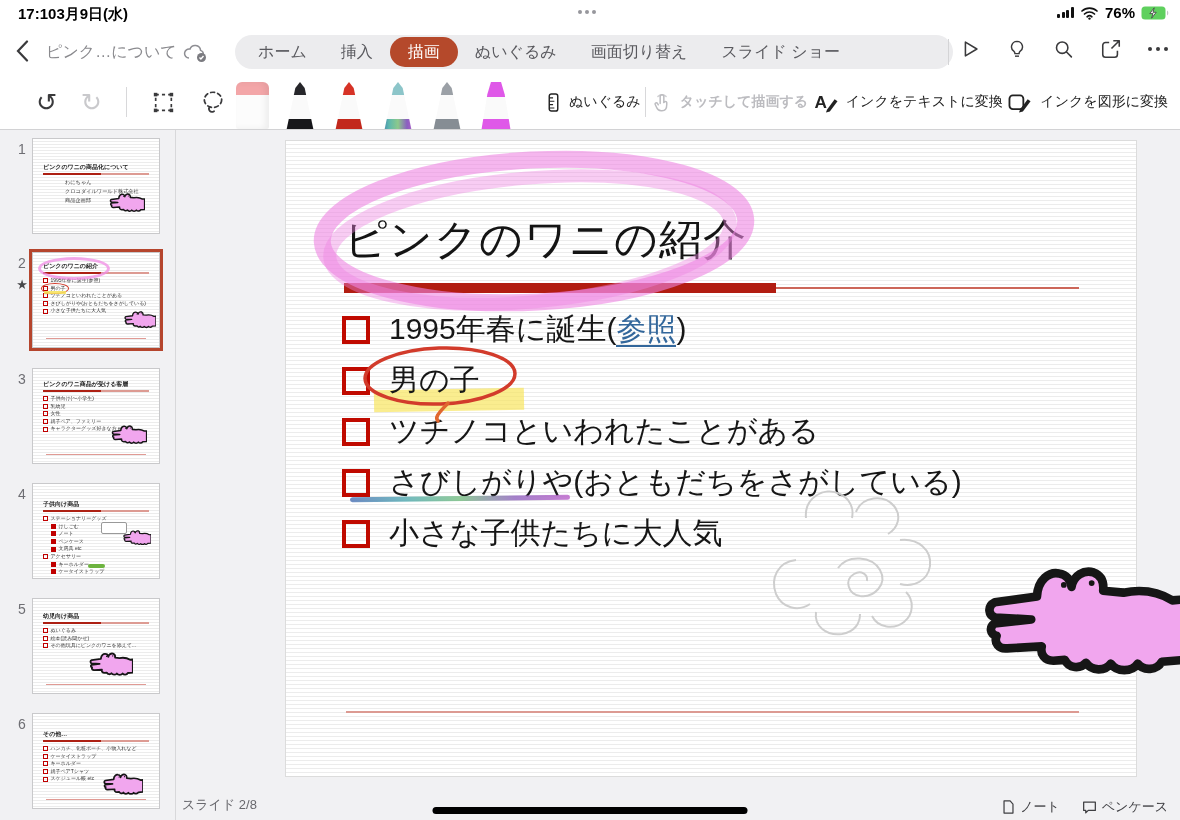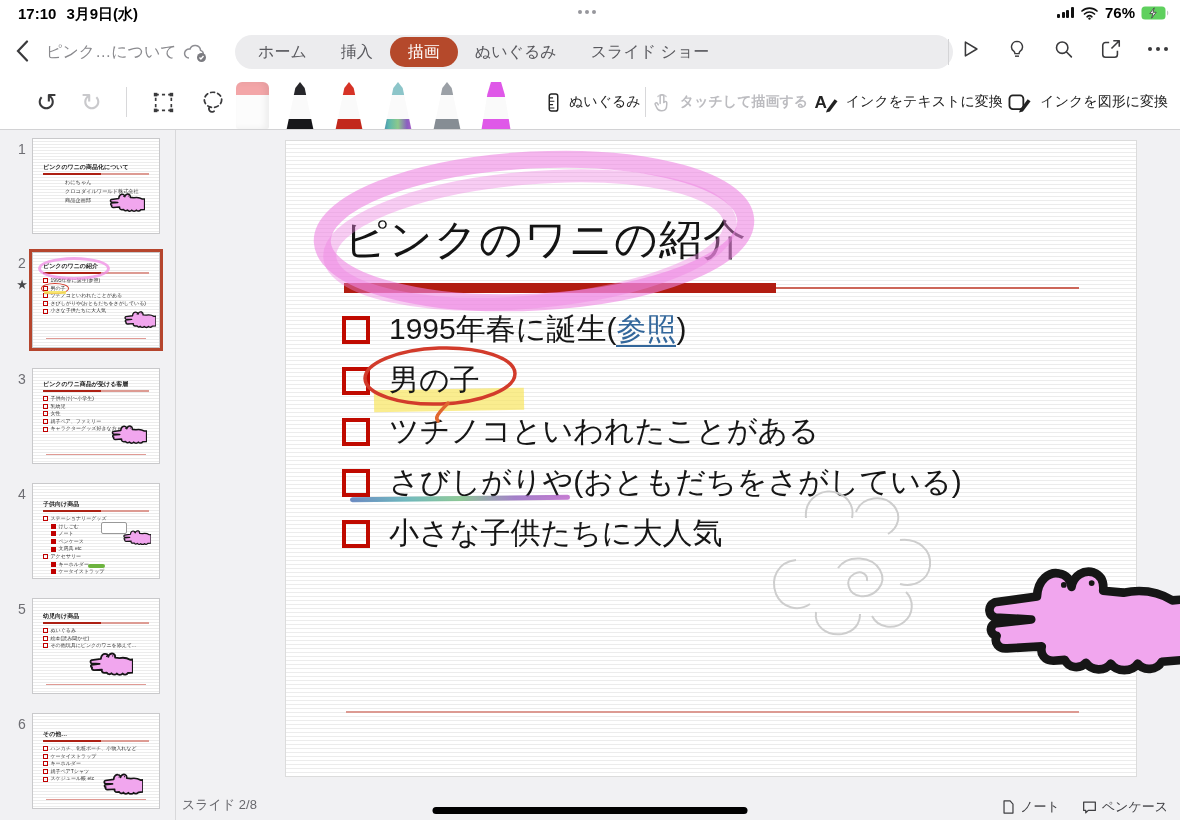--- a/index.html
+++ b/index.html
@@ -1,20 +1,20 @@
 <!DOCTYPE html>
 <html><head>
 <meta charset="utf-8">
 <style>
   html,body{margin:0;padding:0;overflow:hidden;}
   body{width:1180px;height:820px;position:relative;background:#fff;
        font-family:"Liberation Sans","DejaVu Sans",sans-serif;color:#1c1c1e;}
   
   .statusbar{position:absolute;top:0;left:0;right:0;height:28px;display:flex;align-items:center;}
-  .sb-left{position:absolute;left:18px;top:5px;display:flex;gap:10px;font-size:15px;font-weight:bold;color:#000;}
+  .sb-left{position:absolute;left:18px;top:5px;display:flex;gap:0;font-size:15px;font-weight:bold;color:#000;}
   .tdots{position:absolute;left:578px;top:10px;display:flex;gap:3px;}
   .tdots i{width:4px;height:4px;border-radius:50%;background:#97979c;}
   .sb-right{position:absolute;right:10px;top:4px;display:flex;align-items:center;gap:6px;font-size:15px;font-weight:600;color:#000;}
   .cellbars{display:flex;align-items:flex-end;gap:1.5px;height:11px;}
   .cellbars i{width:3px;background:#111;border-radius:1px;}
   
   .ribbon{position:absolute;top:28px;left:0;right:0;height:48px;background:#fff;}
   .backbtn{position:absolute;left:16px;top:12px;}
   .doc-title{position:absolute;left:46px;top:14px;font-size:16px;color:#8a8a8e;}
   .cloud{position:absolute;left:182px;top:14px;}
@@ -141,20 +141,21 @@
   <svg class="cloud" width="27" height="21" viewBox="0 0 27 21" fill="none" stroke="#8e8e93" stroke-width="1.5">
     <path d="M7,16 a4.5,4.5 0 1 1 1,-8.9 a5.5,5.5 0 0 1 10.6,1.3 a4.1,4.1 0 0 1 0.4,7.6"></path>
     <circle cx="19.5" cy="15.5" r="4.5" fill="#7b7b80" stroke="none"></circle>
     <path d="M17.5,15.5 l1.4,1.4 l2.6,-2.9" stroke="#fff" stroke-width="1.4"></path>
   </svg>
   <div class="tabstrip">
     <div class="tab">ホーム</div>
     <div class="tab">挿入</div>
     <div class="tab active">描画</div>
     <div class="tab">ぬいぐるみ</div>
+    <div class="tab">画面切り替え</div>
     <div class="tab">スライド ショー</div>
   </div>
   <div class="rib-sep"></div>
   <div class="rib-icons">
     <svg width="22" height="24" viewBox="0 0 24 24" fill="none" stroke="#3a3a3c" stroke-width="1.7" stroke-linejoin="round">
       <path d="M7,4.5 L19.5,12 L7,19.5 Z"></path>
       </svg>
     <svg width="20" height="24" viewBox="0 0 24 24" fill="none" stroke="#3a3a3c" stroke-width="1.7">
       <path d="M12,2.8 a6.6,6.6 0 0 1 3.6,12.1 c-0.9,0.7 -1.1,1.5 -1.1,2.6 h-5 c0,-1.1 -0.2,-1.9 -1.1,-2.6 A6.6,6.6 0 0 1 12,2.8 Z"></path>
       <path d="M9.6,20.6 h4.8"></path>

